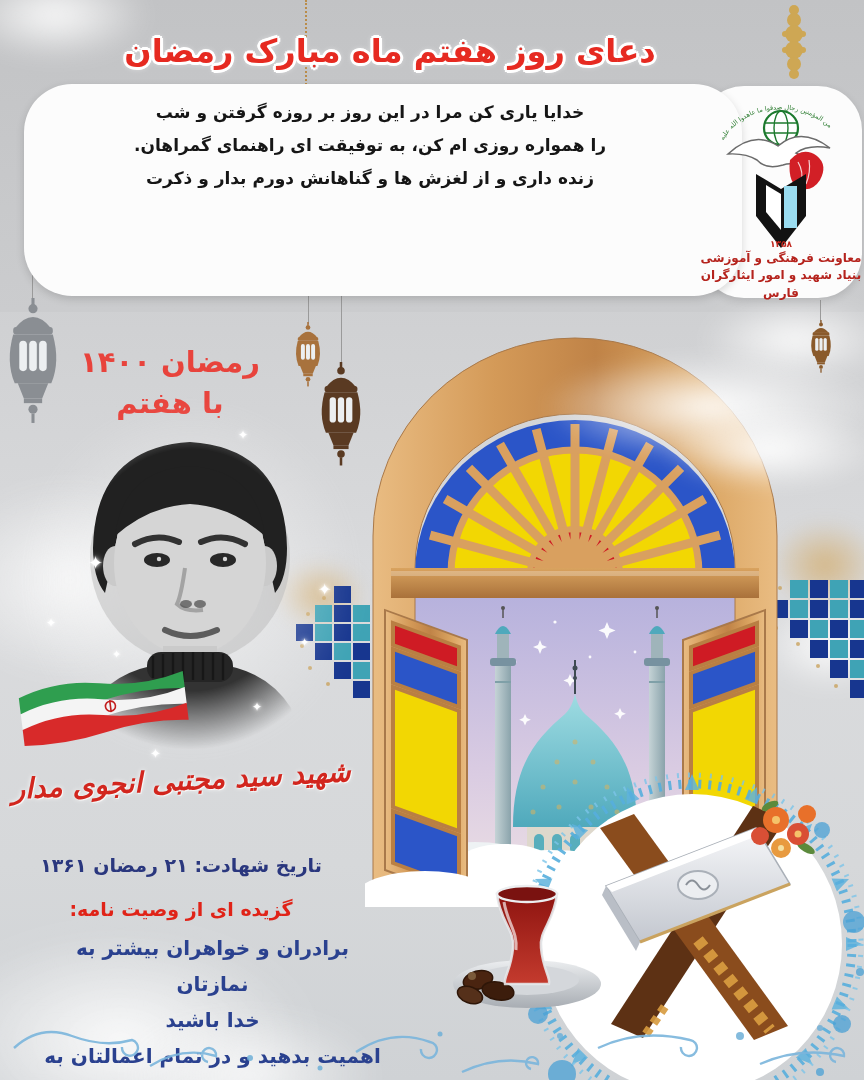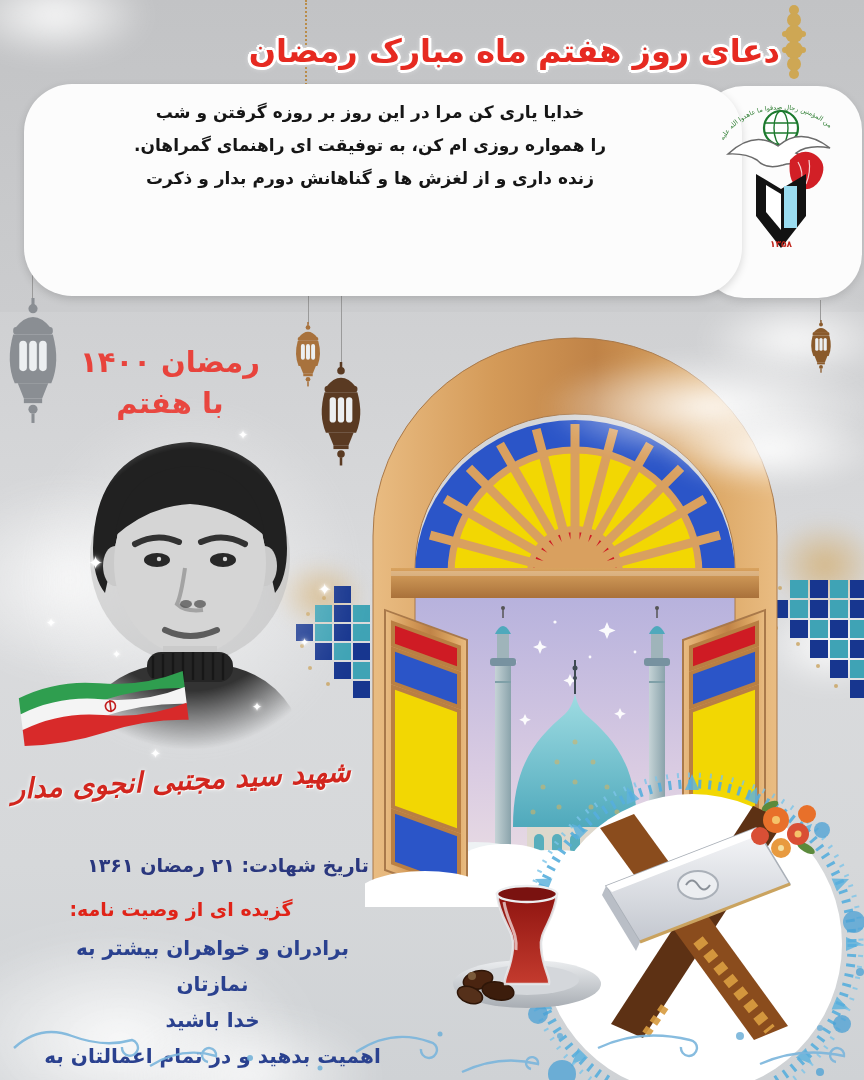--- a/index.html
+++ b/index.html
@@ -4,36 +4,36 @@
 <style>
   html,body{margin:0;padding:0;background:#9ea0a3;}
   .canvas{position:relative;width:864px;height:1080px;margin:0 auto;overflow:hidden;
           font-family:"DejaVu Sans",sans-serif;background:linear-gradient(#c7c8ca 0%,#cfd0d2 28%,#dadbdd 55%,#d6d8da 80%,#cfd2d5 100%);}
   .abs{position:absolute;}
   .blob{position:absolute;border-radius:50%;filter:blur(12px);background:radial-gradient(closest-side,rgba(255,255,255,.95),rgba(255,255,255,0));}
   .gblob{position:absolute;border-radius:50%;filter:blur(8px);background:radial-gradient(closest-side,rgba(211,176,118,.85),rgba(211,176,118,0));}
   .topstrip{position:absolute;left:0;top:0;width:864px;height:312px;background:linear-gradient(#c2c3c5,#cbccce);}
   .string{position:absolute;width:0;border-left:1.5px solid #9a9a9a;}
   .string.gold{border-left:2px dotted #b98c4a;}
-  .title{position:absolute;left:0;top:32px;width:780px;text-align:right;direction:rtl;
+  .title{position:absolute;left:0;top:32px;width:780px;text-align:center;direction:rtl;
          font-size:32px;font-weight:bold;color:#e62a21;letter-spacing:.5px;
          text-shadow:-3px 0 0 #fff,3px 0 0 #fff,0 -3px 0 #fff,0 3px 0 #fff,-2px -2px 0 #fff,2px 2px 0 #fff,-2px 2px 0 #fff,2px -2px 0 #fff,0 0 7px #fff;}
   .card{position:absolute;left:24px;top:84px;width:718px;height:212px;background:#fcfcfc;border-radius:48px;box-shadow:0 3px 8px rgba(0,0,0,.15);}
   .logotab{position:absolute;left:700px;top:86px;width:162px;height:212px;background:#fcfcfc;border-radius:44px;box-shadow:0 3px 8px rgba(0,0,0,.12);}
   .prayer{position:absolute;left:40px;top:96px;width:660px;height:190px;direction:rtl;text-align:center;
           font-size:17px;font-weight:bold;color:#161616;line-height:1.95;}
   .prayer span{display:block;}
   .orgtext{position:absolute;left:700px;top:250px;width:162px;text-align:center;direction:rtl;
            color:#b5231d;font-weight:bold;font-size:12px;line-height:1.45;}
   .campaign{position:absolute;left:58px;top:326px;width:224px;text-align:center;direction:rtl;
             color:#e8433c;font-weight:bold;font-size:29px;line-height:1.4;margin-top:16px;}
   .mname{position:absolute;left:0px;top:764px;width:362px;text-align:center;direction:rtl;color:#d2261e;
          font-size:28px;font-weight:bold;font-style:italic;transform:rotate(-3deg);
          text-shadow:0 0 5px rgba(255,255,255,.9),1px 1px 0 rgba(255,255,255,.7);}
-  .mdate{position:absolute;left:0px;top:854px;width:362px;text-align:center;direction:rtl;color:#2a377e;font-size:19px;font-weight:bold;padding-left:47px;}
+  .mdate{position:absolute;left:0px;top:854px;width:362px;text-align:center;direction:rtl;color:#2a377e;font-size:19px;font-weight:bold;}
   .willhead{position:absolute;left:0px;top:898px;width:362px;text-align:center;direction:rtl;color:#e02318;font-size:19px;font-weight:bold;}
   .will{position:absolute;left:0px;top:930px;width:382px;text-align:center;direction:rtl;color:#2a418f;font-size:20px;font-weight:bold;line-height:1.8;}
   .will span{display:block;padding-left:43px;}
   .sp{position:absolute;color:#fff;text-shadow:0 0 7px #fff,0 0 3px #fff;}
   .portrait{position:absolute;left:35px;top:408px;width:310px;height:360px;
             -webkit-mask-image:radial-gradient(ellipse 62% 58% at 50% 45%,#000 58%,transparent 86%);
             mask-image:radial-gradient(ellipse 62% 58% at 50% 45%,#000 58%,transparent 86%);
             filter:grayscale(1) contrast(1.03);}
 </style>
 </head>
@@ -329,20 +329,24 @@
       <path d="M84,70 q13,-14 27,-4 q11,9 3,24 q-7,11 -18,9 q-15,-4 -12,-29 z" fill="#d21f26"></path>
       <path d="M92,72 q6,10 3,22 M103,70 q2,12 -3,24" stroke="#fff" stroke-width="1.2" fill="none" opacity=".8"></path>
     </g>
     <g>
       <polygon points="50,84 75,99 100,84 100,126 75,158 50,126" fill="#121212"></polygon>
       <rect x="78" y="96" width="13" height="42" fill="#9adcf0"></rect>
       <polygon points="60,95 75,104 75,140 60,122" fill="#fff"></polygon>
     </g>
     <text x="75" y="157" text-anchor="middle" font-size="9" font-weight="bold" fill="#c0261d">۱۳۵۸</text>
   </svg>
+  <div class="orgtext">
+    <div>معاونت فرهنگی و آموزشی</div>
+    <div>بنیاد شهید و امور ایثارگران فارس</div>
+  </div>
 
   <h1 class="title" style="margin:0">دعای روز هفتم ماه مبارک رمضان</h1>
 
   <div class="campaign">
     <div>رمضان ۱۴۰۰</div>
     <div>با هفتم</div>
   </div>
 
   <div class="blob" style="left:20px;top:400px;width:340px;height:360px;opacity:.6"></div>
   <svg class="portrait" viewBox="0 0 310 360">

